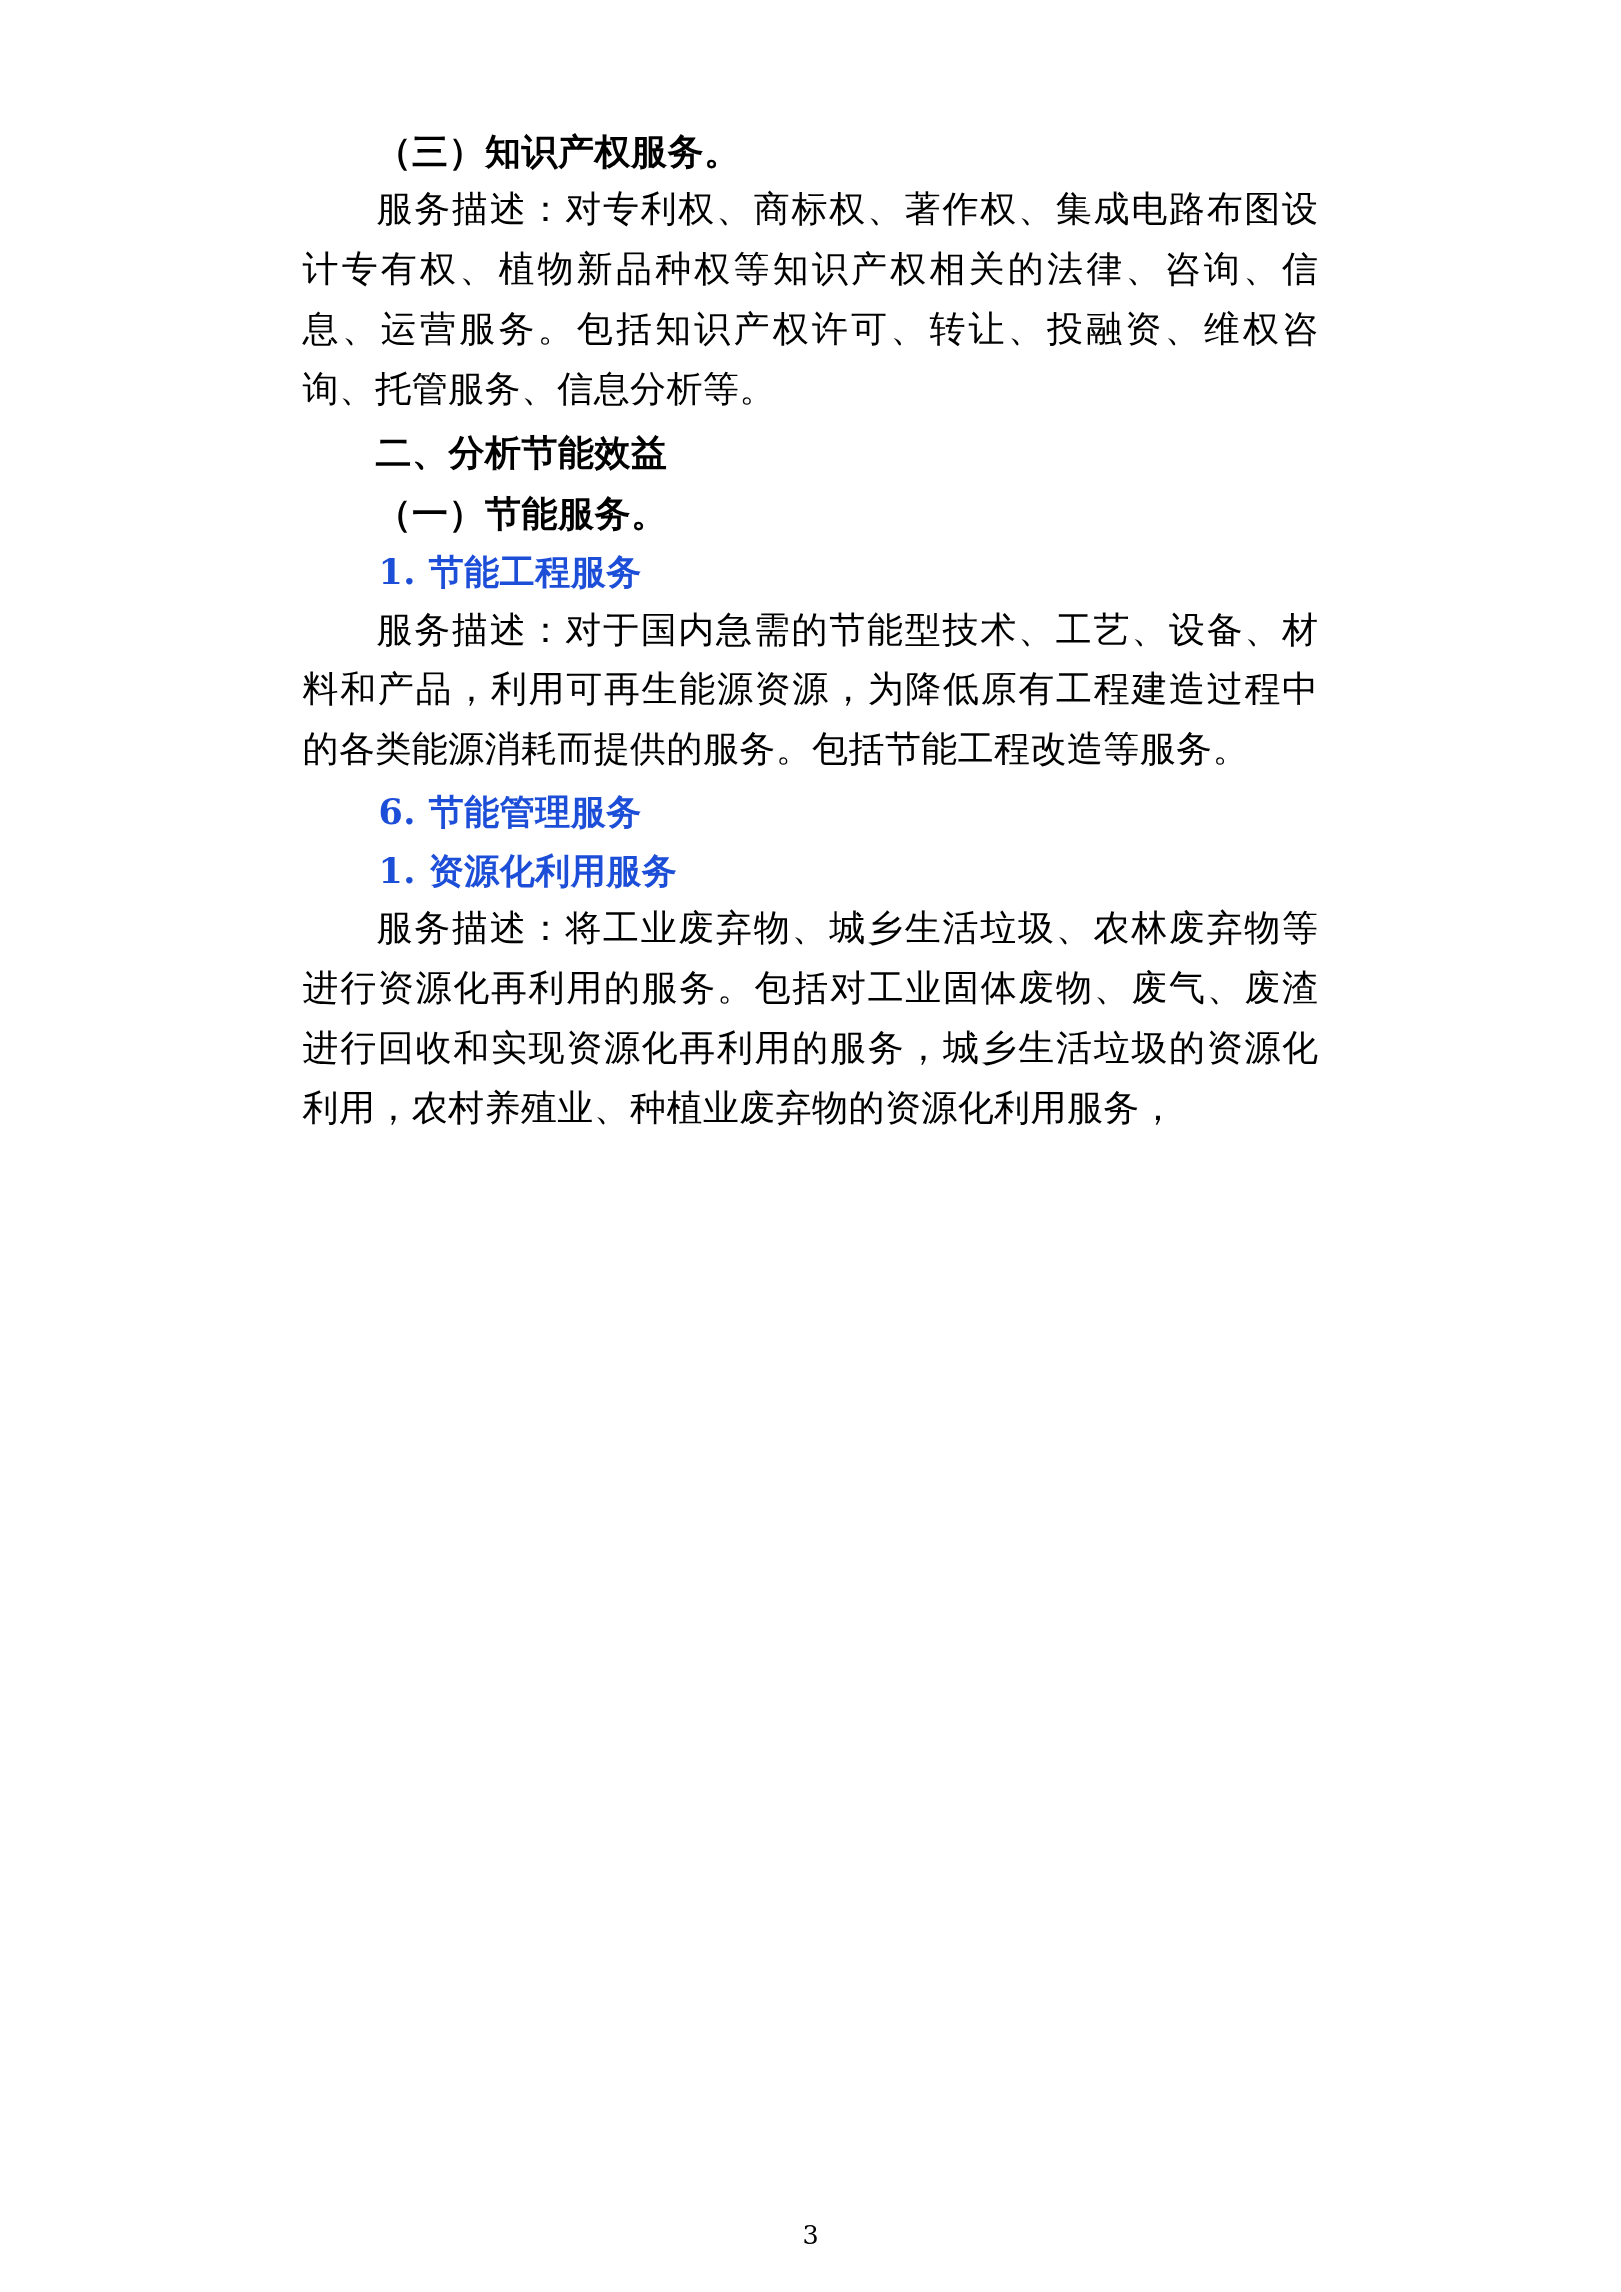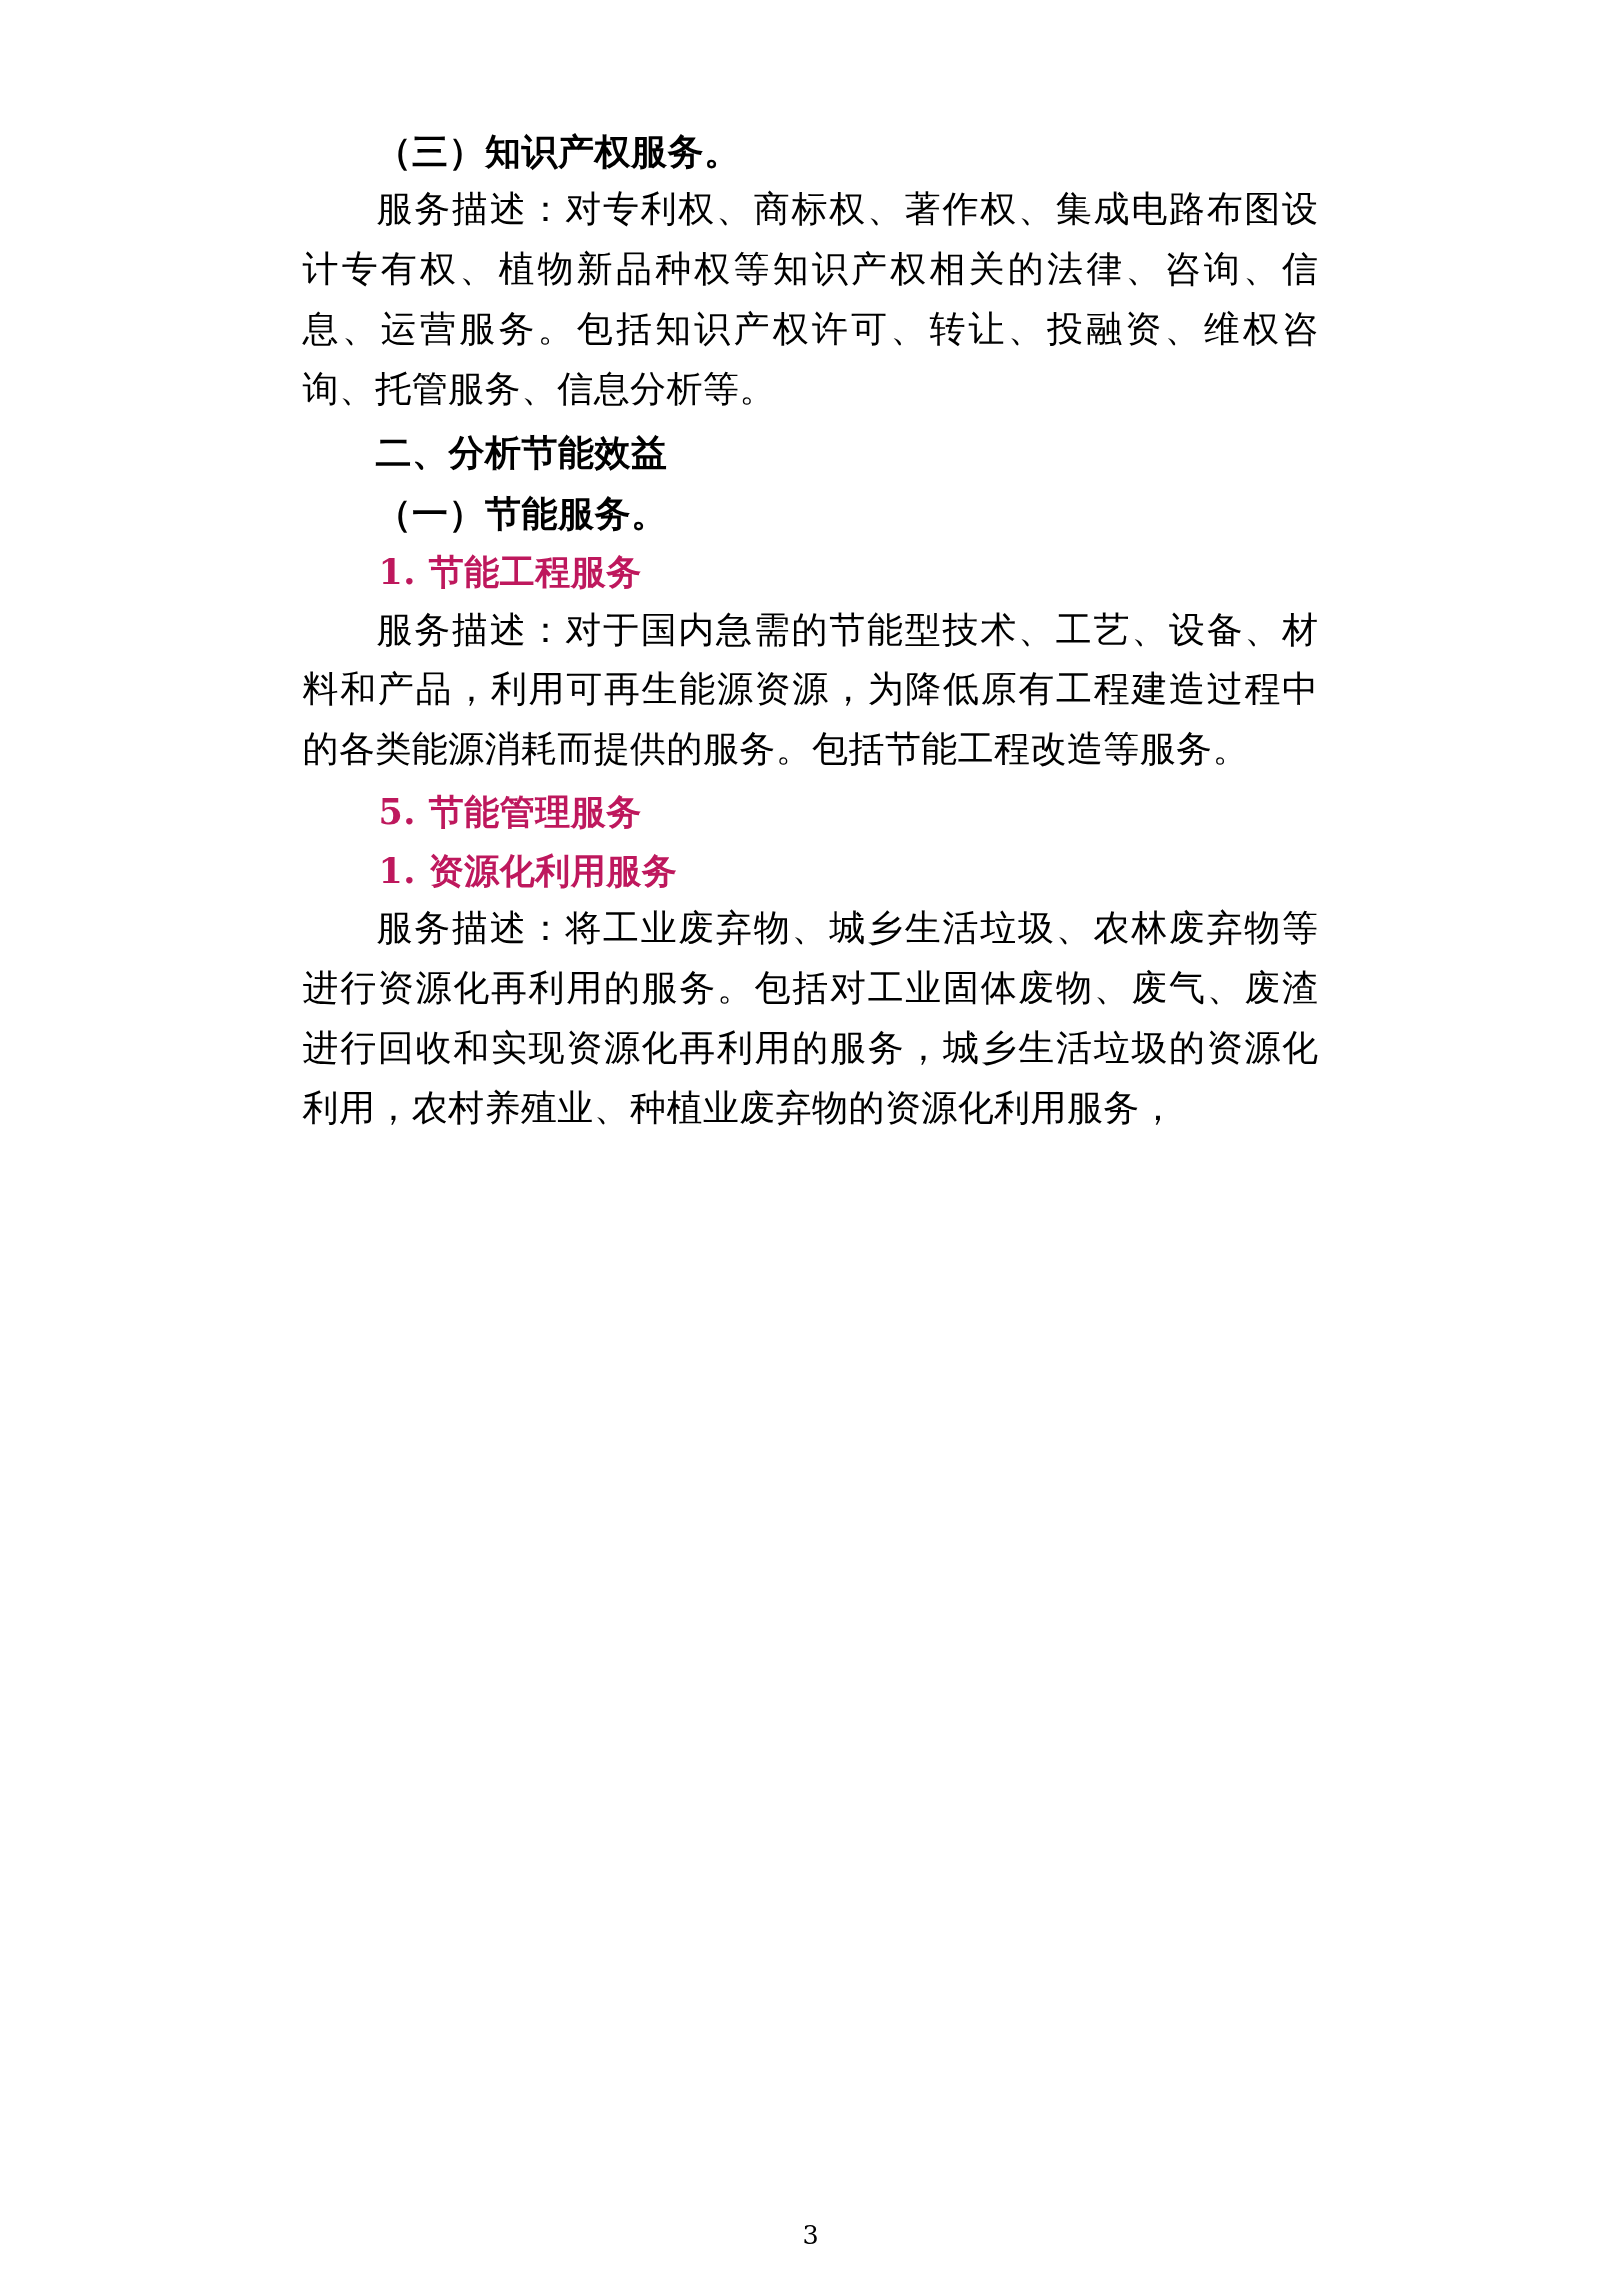--- a/index.html
+++ b/index.html
@@ -37,21 +37,21 @@
     color: #000;
   }
   .heading-sub {
     font-family: "DejaVu Serif", "Liberation Serif", serif;
     font-weight: bold;
     font-size: 35px;
     line-height: 1.62;
     letter-spacing: 0.5px;
     margin: 0 0 2px 0;
     text-indent: 76px;
-    color: #be185d;
+    color: #1d4ed8;
   }
   .para {
     font-family: Liberation Mono, monospace;
     font-size: 36px;
     line-height: 1.66;
     letter-spacing: 0.4px;
     margin: 0 0 2px 0;
     text-indent: 74px;
     text-align: justify;
     text-justify: inter-ideograph;
@@ -79,21 +79,21 @@
     <p class="para">服务描述：对专利权、商标权、著作权、集成电路布图设计专有权、植物新品种权等知识产权相关的法律、咨询、信息、运营服务。包括知识产权许可、转让、投融资、维权咨询、托管服务、信息分析等。</p>
 
     <p class="heading">二、分析节能效益</p>
 
     <p class="heading">（一）节能服务。</p>
 
     <p class="heading-sub">1. 节能工程服务</p>
 
     <p class="para">服务描述：对于国内急需的节能型技术、工艺、设备、材料和产品，利用可再生能源资源，为降低原有工程建造过程中的各类能源消耗而提供的服务。包括节能工程改造等服务。</p>
 
-    <p class="heading-sub">5. 节能管理服务</p>
+    <p class="heading-sub">6. 节能管理服务</p>
 
 
 
     <p class="heading-sub">1. 资源化利用服务</p>
 
     <p class="para">服务描述：将工业废弃物、城乡生活垃圾、农林废弃物等进行资源化再利用的服务。包括对工业固体废物、废气、废渣进行回收和实现资源化再利用的服务，城乡生活垃圾的资源化利用，农村养殖业、种植业废弃物的资源化利用服务，</p>
 
   </div>
 
   <div class="page-number">3</div>

